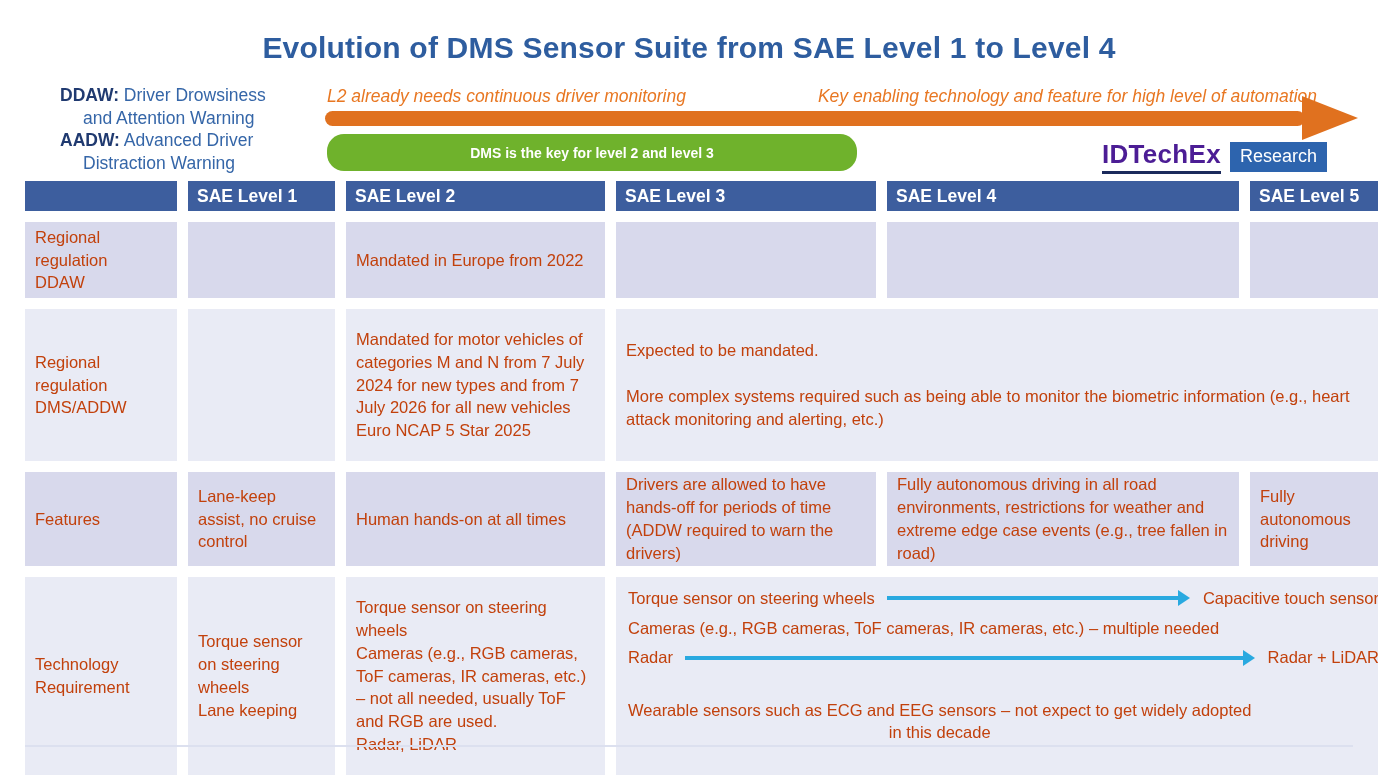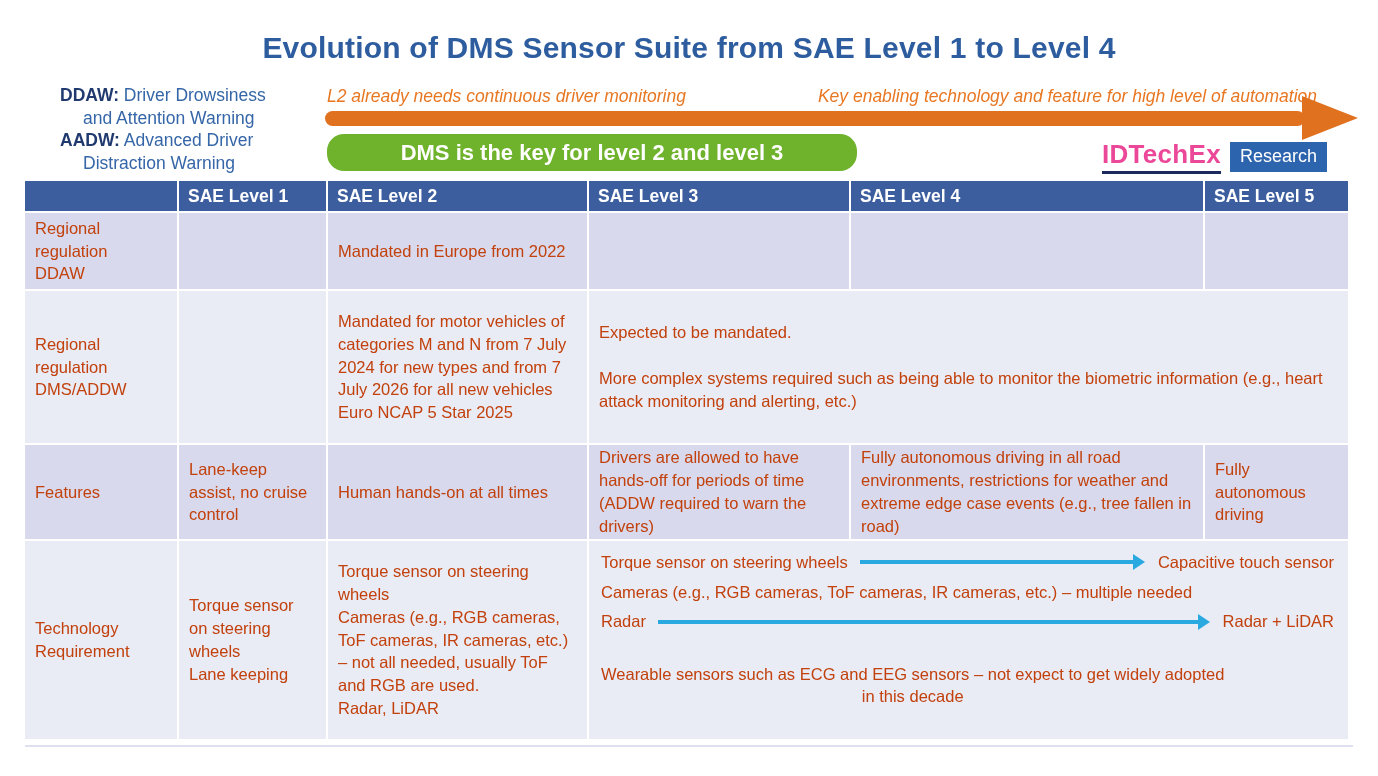--- a/index.html
+++ b/index.html
@@ -23,30 +23,30 @@
   }
   
   .oarrow { position:absolute; left:325px; top:96px; width:1033px; height:44px; }
   .oarrow .bar { position:absolute; left:0; top:15px; width:980px; height:15px; background:#e0711f; border-radius:8px; }
   .oarrow .head { position:absolute; right:0; top:0; width:0; height:0;
     border-left:56px solid #e0711f; border-top:22px solid transparent; border-bottom:22px solid transparent; }
   
   .banner {
     position:absolute; left:327px; top:134px; width:530px; height:37px; background:#6fb22c;
     border-radius:17px; display:flex; align-items:center; justify-content:center;
-    color:#ffffff; font-weight:bold; font-size:22px;
+    color:#ffffff; font-weight:bold; font-size:14px;
   }
   
   .logo { position:absolute; left:1102px; top:139px; display:flex; align-items:center; gap:9px; }
-  .logo .brand { font-size:26px; font-weight:bold; color:#ec4899; border-bottom:3px solid #1b2a5c; padding-bottom:1px; letter-spacing:0.3px; }
+  .logo .brand { font-size:26px; font-weight:bold; color:#4c1d95; border-bottom:3px solid #1b2a5c; padding-bottom:1px; letter-spacing:0.3px; }
   .logo .badge { background:#2d64ae; color:#ffffff; font-size:18px; padding:4px 10px 5px 10px; }
   
   .sae-table {
     position:absolute; left:25px; top:181px; width:1328px;
-    display:grid; gap:2px;
+    display:grid; gap:11px;
     grid-template-columns:152px 147px 259px 260px 352px 143px;
     grid-template-rows:30px 76px 152px 94px 198px;
   }
   .th { background:#3d5e9e; color:#ffffff; font-weight:bold; font-size:17.5px;
     display:flex; align-items:center; padding:0 9px; }
   .td { font-size:16.5px; line-height:1.38; color:#c2410c; padding:6px 10px;
     display:flex; align-items:center; white-space:pre-line; }
   .dark { background:#d8d9ec; }
   .light { background:#e9ebf5; }
   .span3 { grid-column: span 3; }

